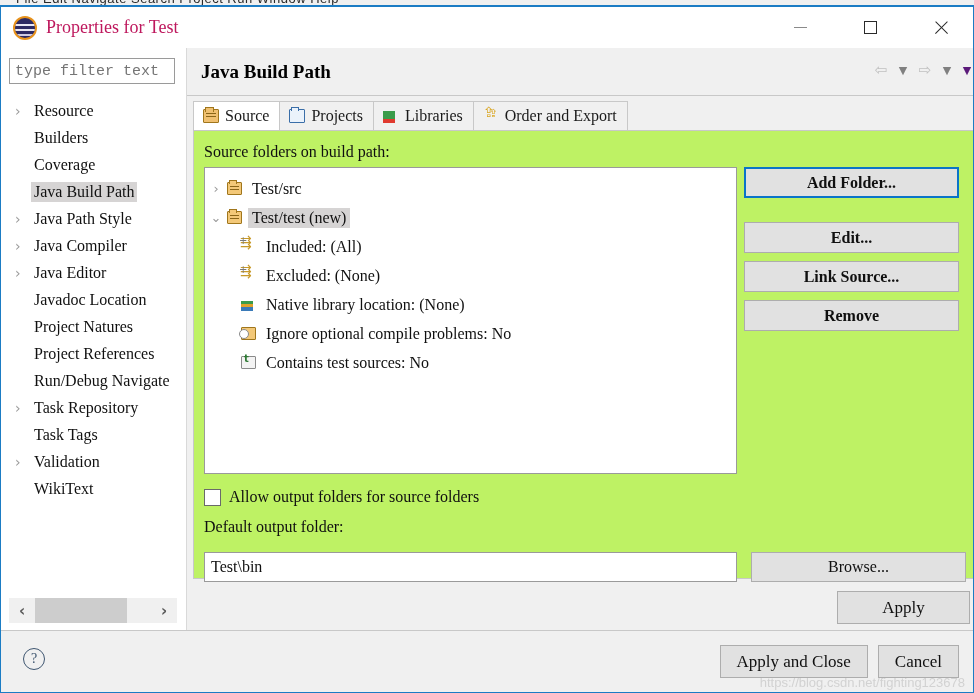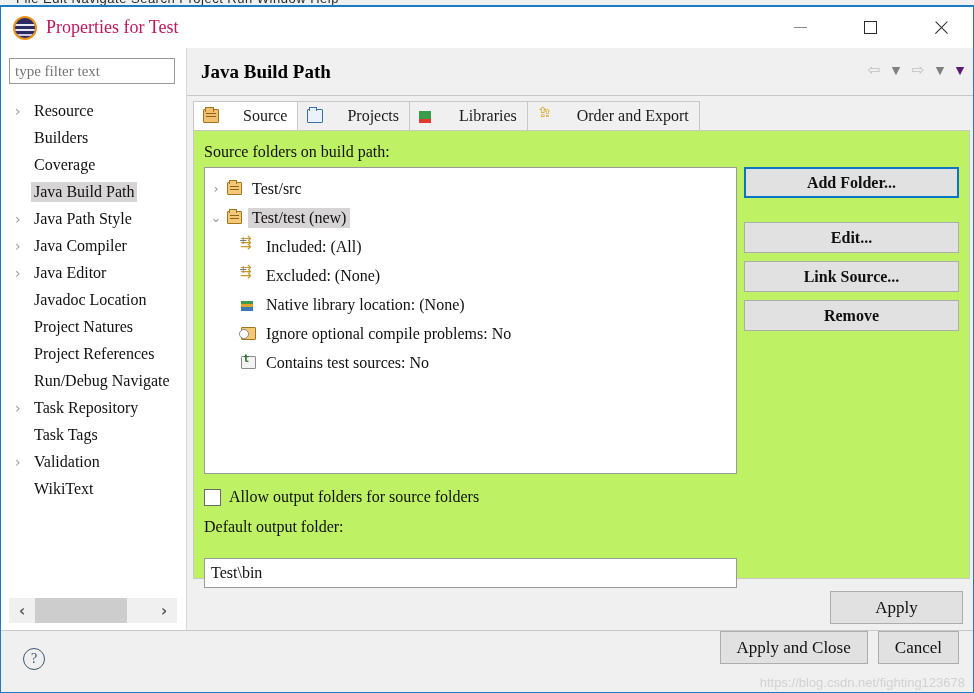--- a/index.html
+++ b/index.html
@@ -90,21 +90,21 @@
     border-right: 1px solid #d9d9d9;
   }
   #filter-box {
     margin: 10px 8px 0 8px; width: 166px; height: 26px;
     border: 1px solid #9a9a9a; background: #ffffff;
     display: flex; align-items: center;
   }
   #filter-input {
     border: none; outline: none; width: 100%; height: 100%;
     padding: 0 5px; font-size: 15px;
-    font-family: Liberation Serif, serif;
+    font-family: Liberation Mono, monospace;
     color: #0f766e; background: transparent;
   }
   #tree-nav {
     position: absolute; left: 0; top: 46px;
     width: 185px; height: 520px; overflow: hidden;
     padding-top: 3px;
   }
   .nav-item {
     height: 27px; display: flex; align-items: center;
     padding-left: 14px; white-space: nowrap;
@@ -156,21 +156,21 @@
              font-family: "DejaVu Sans", sans-serif; }
   .nav-ico.caret { font-size: 11px; color: #808080; width: 16px; }
   .nav-ico.caret.purple { color: #5b1a7a; }
 
   
   #tabstrip {
     position: relative; height: 30px; margin: 4px 0 0 6px;
     display: flex; align-items: flex-end;
   }
   .tab {
-    height: 29px; display: flex; align-items: center; gap: 24px;
+    height: 29px; display: flex; align-items: center; gap: 6px;
     padding: 0 10px 0 9px;
     border: 1px solid #c8c8c8; border-bottom: none;
     background: #f0f0f0; color: #1a1a1a;
     font-size: 16px; font-family: "Liberation Serif", serif;
     margin-right: -1px; white-space: nowrap;
   }
   .tab.active { background: #ffffff; border-color: #c8c8c8; }
   .tabico { width: 16px; height: 14px; position: relative; flex: none; }
 
   
@@ -300,21 +300,21 @@
     display: flex; align-items: center; margin-top: 14px;
   }
   #allow-check {
     width: 17px; height: 17px; border: 1.3px solid #6a6a6a;
     background: #ffffff; margin-right: 8px; flex: none;
   }
   #allow-label, #default-label {
     font-size: 16px; color: #101010; font-family: "Liberation Serif", serif;
   }
   #default-label { display: block; margin-top: 12px; }
-  #output-row { display: flex; gap: 14px; margin-top: 22px; }
+  #output-row { display: flex; gap: 14px; margin-top: 16px; }
   #output-input {
     width: 533px; height: 30px; border: 1px solid #9a9a9a; background: #ffffff;
     font-size: 16px; font-family: "Liberation Serif", serif; color: #101010;
     padding: 0 6px; outline: none;
   }
   #browse-btn {
     width: 215px; height: 30px; background: #e1e1e1; border: 1px solid #adadad;
     font-size: 16px; color: #101010; font-family: "Liberation Serif", serif;
     display: flex; align-items: center; justify-content: center;
   }
@@ -333,21 +333,21 @@
     position: absolute; left: 0; bottom: 0; width: 972px; height: 62px;
     background: #f0f0f0; border-top: 1px solid #c8c8c8;
   }
   #help-icon {
     position: absolute; left: 22px; top: 17px;
     width: 22px; height: 22px; border: 1.5px solid #3f5670; border-radius: 50%;
     color: #3f5670; font-size: 14px; font-family: "Liberation Serif", serif;
     display: flex; align-items: center; justify-content: center;
   }
   #footer-buttons {
-    position: absolute; right: 14px; top: 0; display: flex; gap: 10px;
+    position: absolute; right: 14px; top: 14px; display: flex; gap: 10px;
   }
   .fbtn {
     height: 33px; background: #e1e1e1; border: 1px solid #adadad;
     font-size: 17px; color: #101010; font-family: "Liberation Serif", serif;
     display: flex; align-items: center; justify-content: center;
     padding: 0 16px;
   }
   #watermark {
     position: absolute; right: 8px; bottom: 2px;
     font-size: 13px; color: #d2d2d2; white-space: nowrap;
@@ -543,20 +543,21 @@
 
         <div id="allow-row">
           <span id="allow-check"></span>
           <span id="allow-label">Allow output folders for source folders</span>
         </div>
 
         <span id="default-label">Default output folder:</span>
 
         <div id="output-row">
           <input id="output-input" type="text" value="Test\bin" style="">
+          <div id="browse-btn">Browse...</div>
         </div>
 
         <div id="apply-row">
           <div id="apply-btn">Apply</div>
         </div>
       </div>
 
     </div>
   </div>
 

